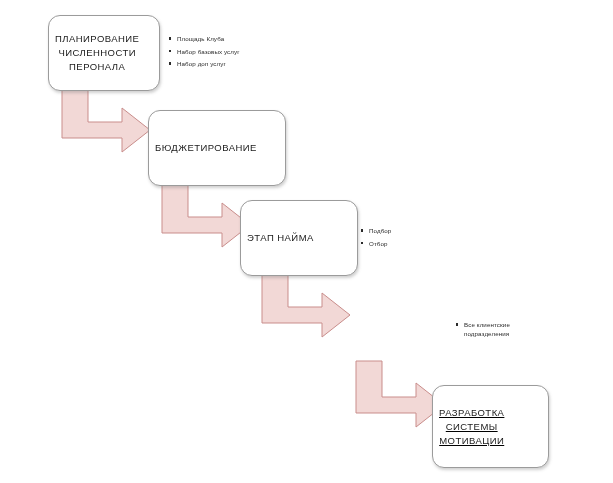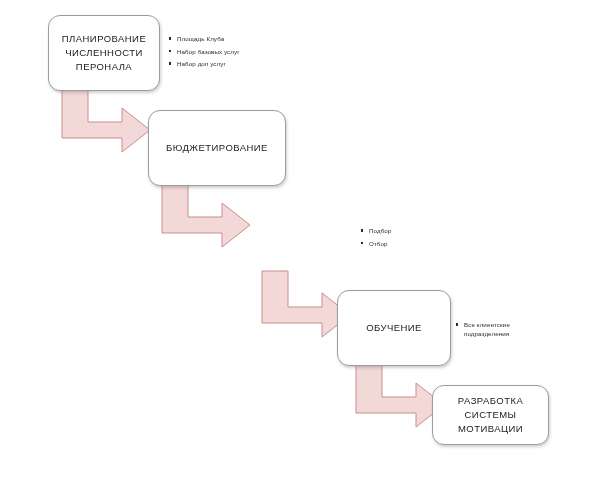--- a/index.html
+++ b/index.html
@@ -24,21 +24,20 @@
   
   .node {
     position: absolute;
     box-sizing: border-box;
     background: #ffffff;
     border: 1px solid #9b9b9b;
     border-radius: 12px;
     box-shadow: 1px 2px 3px rgba(120,120,120,0.35);
     display: flex;
     align-items: center;
-    justify-content: center;
     text-align: center;
     z-index: 5;
   }
   .node .node-label {
     display: block;
     font-size: 9.5px;
     line-height: 14px;
     color: #1a1a1a;
     letter-spacing: 0.45px;
     white-space: pre-line;
@@ -116,26 +115,26 @@
   <div class="node" style="left:48px; top:15px; width:112px; height:76px;">
     <span class="node-label">ПЛАНИРОВАНИЕ
 ЧИСЛЕННОСТИ
 ПЕРОНАЛА</span>
   </div>
 
   <div class="node" style="left:148px; top:110px; width:138px; height:76px;">
     <span class="node-label">БЮДЖЕТИРОВАНИЕ</span>
   </div>
 
-
-  <div class="node" style="left:337px; top:290px; width:114px; height:76px;">
-    <span class="node-label">ОБУЧЕНИЕ</span>
+  <div class="node" style="left:240px; top:200px; width:118px; height:76px;">
+    <span class="node-label">ЭТАП НАЙМА</span>
   </div>
 
-  <div class="node" style="left:432px; top:385px; width:117px; height:60px;">
+
+  <div class="node" style="left:432px; top:385px; width:117px; height:83px;text-decoration:underline;">
     <span class="node-label">РАЗРАБОТКА
 СИСТЕМЫ
 МОТИВАЦИИ</span>
   </div>
 
   <div class="notes" style="left:169px; top:34px; width:95px;">
     <div class="note">Площадь Клуба</div>
     <div class="note">Набор базовых услуг</div>
     <div class="note">Набор доп услуг</div>
   </div>

